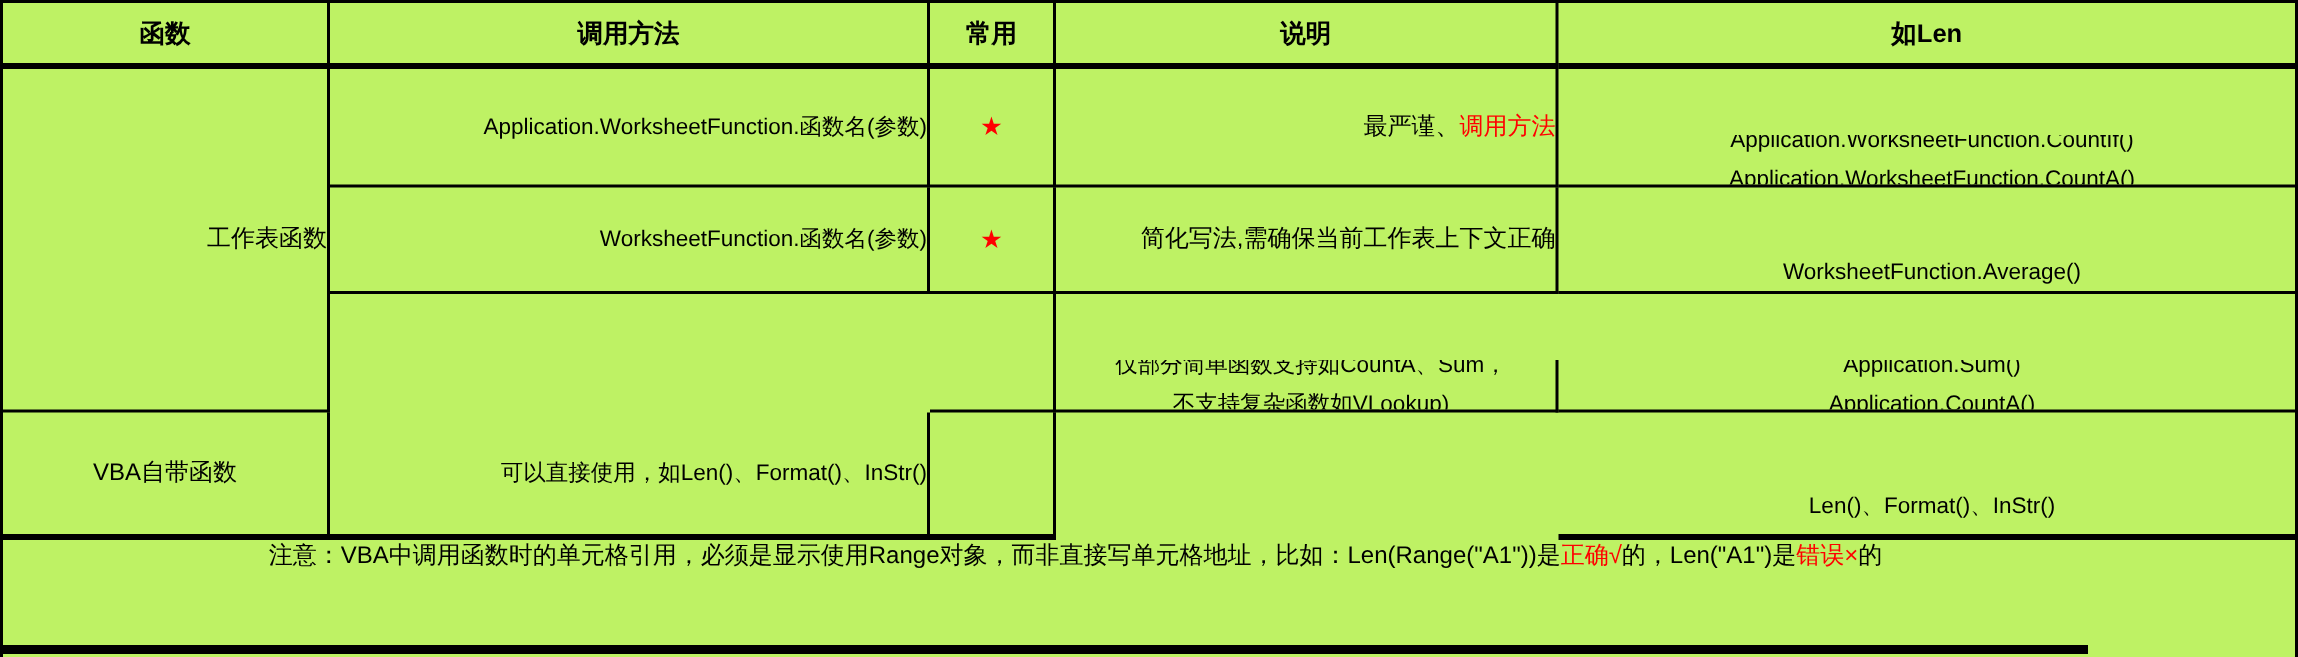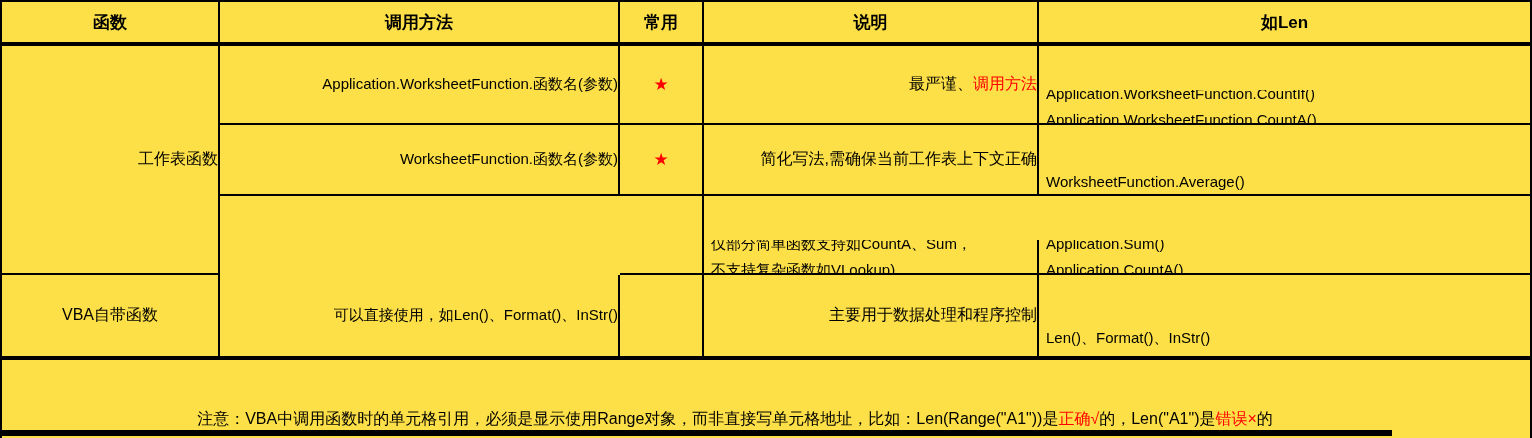--- a/index.html
+++ b/index.html
@@ -1,17 +1,17 @@
 <!DOCTYPE html>
 <html><head>
 <meta charset="utf-8">
 <style>
   html,body { margin:0; padding:0; background:#fff; }
   .page {
-    position:relative; width:1532px; height:438px; background:#fde047;
+    position:relative; width:1532px; height:438px; background:#bef264;
     font-family:"Liberation Sans","DejaVu Sans",sans-serif; color:#000;
     overflow:hidden;
   }
   .outer {
     position:absolute; left:0; top:0; width:1532px; height:438px;
     border:2px solid #000; border-bottom:none; box-sizing:border-box;
   }
   .tbl {
     display:grid;
     grid-template-columns:218px 400px 84px 335px 491px;
@@ -27,28 +27,28 @@
   }
   .c1{grid-column:1}.c2{grid-column:2}.c3{grid-column:3}.c4{grid-column:4}.c5{grid-column:5}
   .r1{grid-row:1}.r2{grid-row:2}.r3{grid-row:3}.r4{grid-row:4}.r5{grid-row:5}
   .last-col { border-right:none; }
   .hdr { justify-content:center; font-weight:bold; font-size:17px; border-bottom:4px solid #000; }
   .thick-bottom { border-bottom:4px solid #000; }
   .center { justify-content:center; }
   .cat { grid-column:1; grid-row:2/5;justify-content:flex-end; }
   .code { padding-left:9px; font-size:15px; }
   .desc { padding-left:7px; }
-  .examples { padding-left:7px; font-size:15px; flex-direction:column; align-items:flex-start; justify-content:center; line-height:26px;margin-top:44px; }
+  .examples { padding-left:7px; font-size:15px; flex-direction:column; align-items:center; justify-content:center; line-height:26px;margin-top:44px; }
   .examples span { display:block; }
   .star { color:#ff0000; font-size:17px; }
   .red { color:#ff0000; }
   .note-row {
     position:absolute; left:2px; top:360px; width:1430px; height:70px;
-    display:flex; align-items:flex-end; justify-content:center;
-    font-size:16px; white-space:nowrap;margin-left:18px;
+    display:flex; align-items:flex-start; justify-content:center;
+    font-size:16px; white-space:nowrap;
   }
   .bottom-line {
     position:absolute; left:0; top:430px; width:1392px; height:6px; background:#000;
   }
 </style>
 </head>
 <body>
 
 <div class="page">
   <div class="outer">
@@ -115,23 +115,20 @@
 
       <div class="cell center c1 r5 thick-bottom">
         <span>VBA自带函数</span>
       </div>
       <div class="cell code c2 r5 thick-bottom">
         <span>可以直接使用，如Len()、Format()、InStr()</span>
       </div>
       <div class="cell center c3 r5 thick-bottom">
         <span class="star"></span>
       </div>
-      <div class="cell desc c4 r5 thick-bottom">
-        <span>主要用于数据处理和程序控制</span>
-      </div>
       <div class="cell examples c5 r5 last-col thick-bottom">
         <span>Len()、Format()、InStr()</span>
       </div>
 
     </div>
   </div>
 
   <div class="note-row">
     <span><span>注意：VBA中调用函数时的单元格引用，必须是显示使用Range对象，而非直接写单元格地址，比如：Len(Range("A1"))是</span><span class="red">正确√</span><span>的，Len("A1")是</span><span class="red">错误×</span><span>的</span></span>
   </div>

